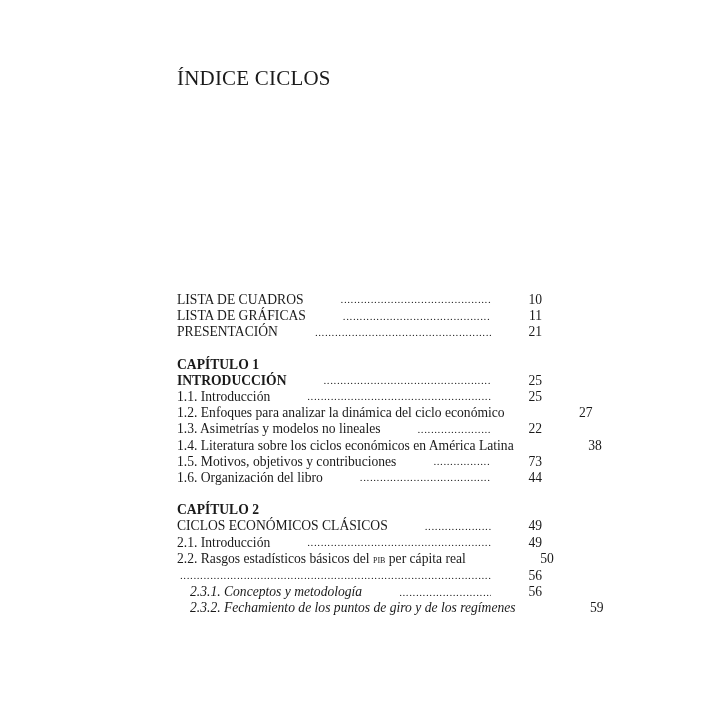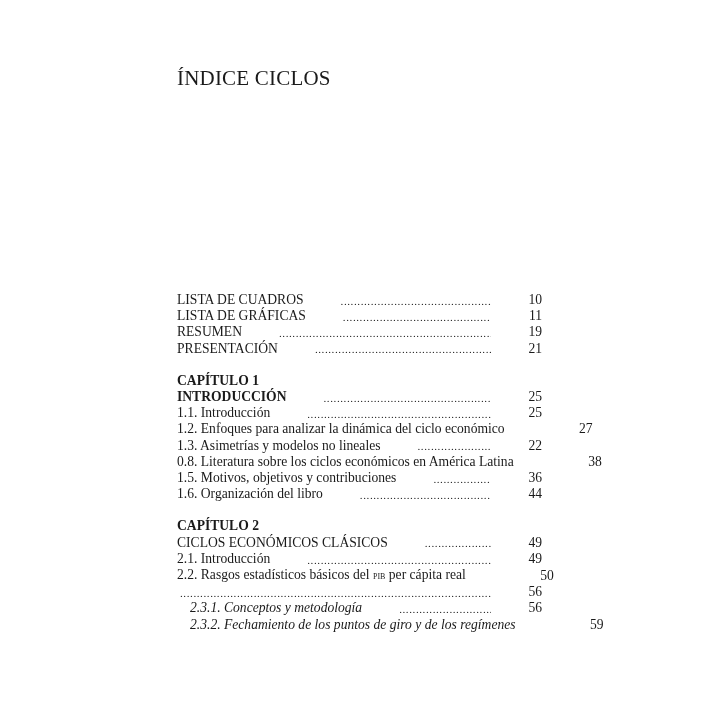--- a/index.html
+++ b/index.html
@@ -30,21 +30,21 @@
       left: 177px;
       top: 292px;
       width: 365px;
       font-family: "Liberation Serif", serif;
       font-size: 13.6px;
       line-height: 16.2px;
     }
     .toc-group { margin-bottom: 16px; }
     .toc-row {
       display: flex;
-      align-items: center;
+      align-items: flex-start;
       white-space: nowrap;
       gap: 34px;
     }
     .toc-label { flex: 0 0 auto; }
     .toc-label.bold { font-weight: bold; }
     .toc-label.italic { font-style: italic; }
     .leader {
       flex: 1 1 auto;
       overflow: hidden;
       margin: 0 3px;
@@ -75,25 +75,20 @@
       <span class="toc-label">LISTA DE CUADROS</span>
       <span class="leader"></span>
       <span class="toc-page">10</span>
     </div>
     <div class="toc-row">
       <span class="toc-label">LISTA DE GRÁFICAS</span>
       <span class="leader"></span>
       <span class="toc-page">11</span>
     </div>
     <div class="toc-row">
-      <span class="toc-label">RESUMEN</span>
-      <span class="leader"></span>
-      <span class="toc-page">19</span>
-    </div>
-    <div class="toc-row">
       <span class="toc-label">PRESENTACIÓN</span>
       <span class="leader"></span>
       <span class="toc-page">21</span>
     </div>
   </div>
 
   <div class="toc-group">
     <div class="toc-row">
       <span class="toc-label bold">CAPÍTULO 1</span>
     </div>
@@ -111,28 +106,28 @@
       <span class="toc-label">1.2. Enfoques para analizar la dinámica del ciclo económico</span>
       <span class="leader"></span>
       <span class="toc-page">27</span>
     </div>
     <div class="toc-row">
       <span class="toc-label">1.3. Asimetrías y modelos no lineales</span>
       <span class="leader"></span>
       <span class="toc-page">22</span>
     </div>
     <div class="toc-row">
-      <span class="toc-label">0.8. Literatura sobre los ciclos económicos en América Latina</span>
+      <span class="toc-label">1.4. Literatura sobre los ciclos económicos en América Latina</span>
       <span class="leader"></span>
       <span class="toc-page">38</span>
     </div>
     <div class="toc-row">
       <span class="toc-label">1.5. Motivos, objetivos y contribuciones</span>
       <span class="leader"></span>
-      <span class="toc-page">36</span>
+      <span class="toc-page">73</span>
     </div>
     <div class="toc-row">
       <span class="toc-label">1.6. Organización del libro</span>
       <span class="leader"></span>
       <span class="toc-page">44</span>
     </div>
   </div>
 
   <div class="toc-group">
     <div class="toc-row">

